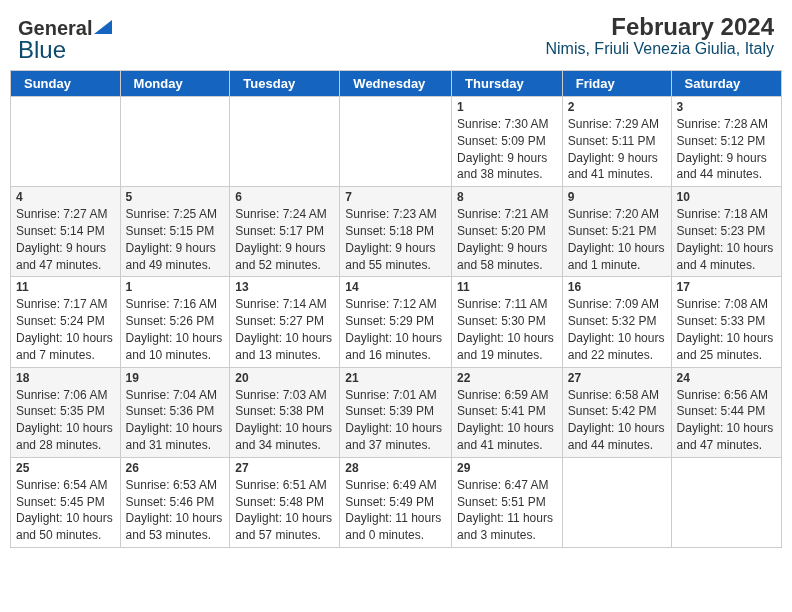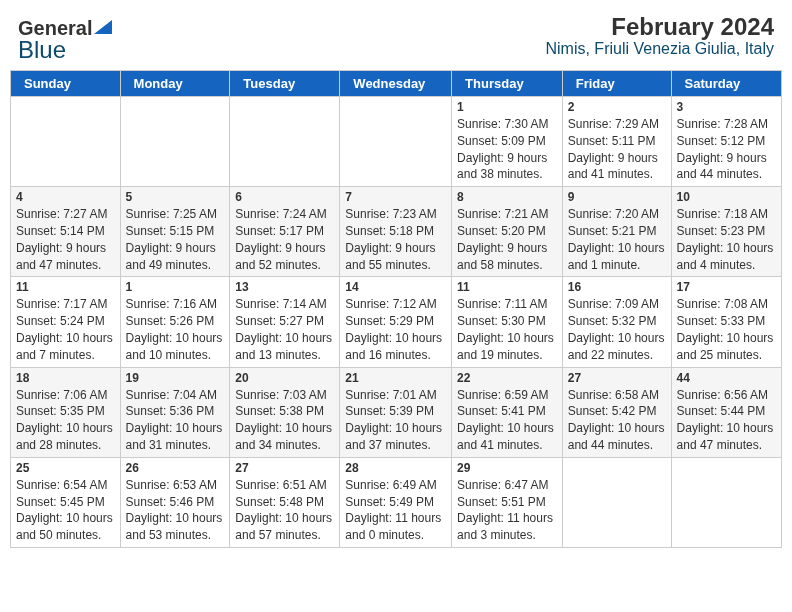--- a/index.html
+++ b/index.html
@@ -221,21 +221,21 @@
         </td>
         <td>
           <div class="day-num">22</div>
           <div class="day-info">Sunrise: 6:59 AM<br>Sunset: 5:41 PM<br>Daylight: 10 hours<br>and 41 minutes.</div>
         </td>
         <td>
           <div class="day-num">27</div>
           <div class="day-info">Sunrise: 6:58 AM<br>Sunset: 5:42 PM<br>Daylight: 10 hours<br>and 44 minutes.</div>
         </td>
         <td>
-          <div class="day-num">44</div>
+          <div class="day-num">24</div>
           <div class="day-info">Sunrise: 6:56 AM<br>Sunset: 5:44 PM<br>Daylight: 10 hours<br>and 47 minutes.</div>
         </td>
       </tr>
       <tr class="row-white">
         <td>
           <div class="day-num">25</div>
           <div class="day-info">Sunrise: 6:54 AM<br>Sunset: 5:45 PM<br>Daylight: 10 hours<br>and 50 minutes.</div>
         </td>
         <td>
           <div class="day-num">26</div>

